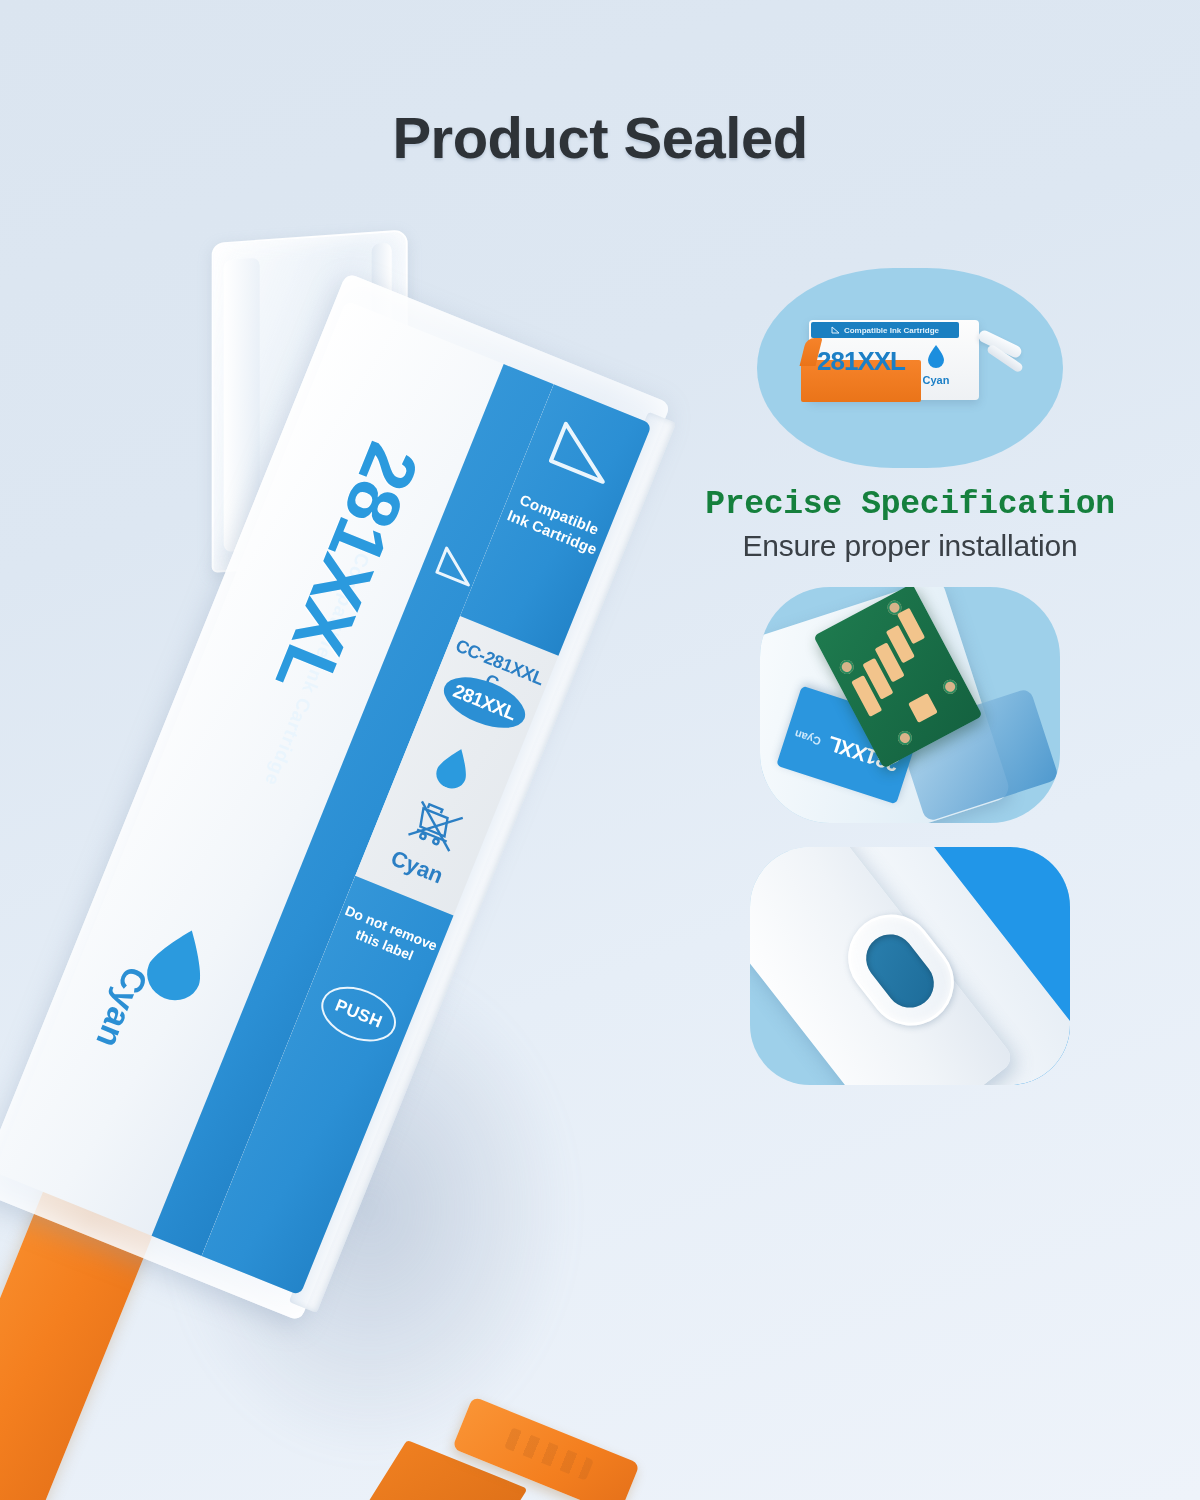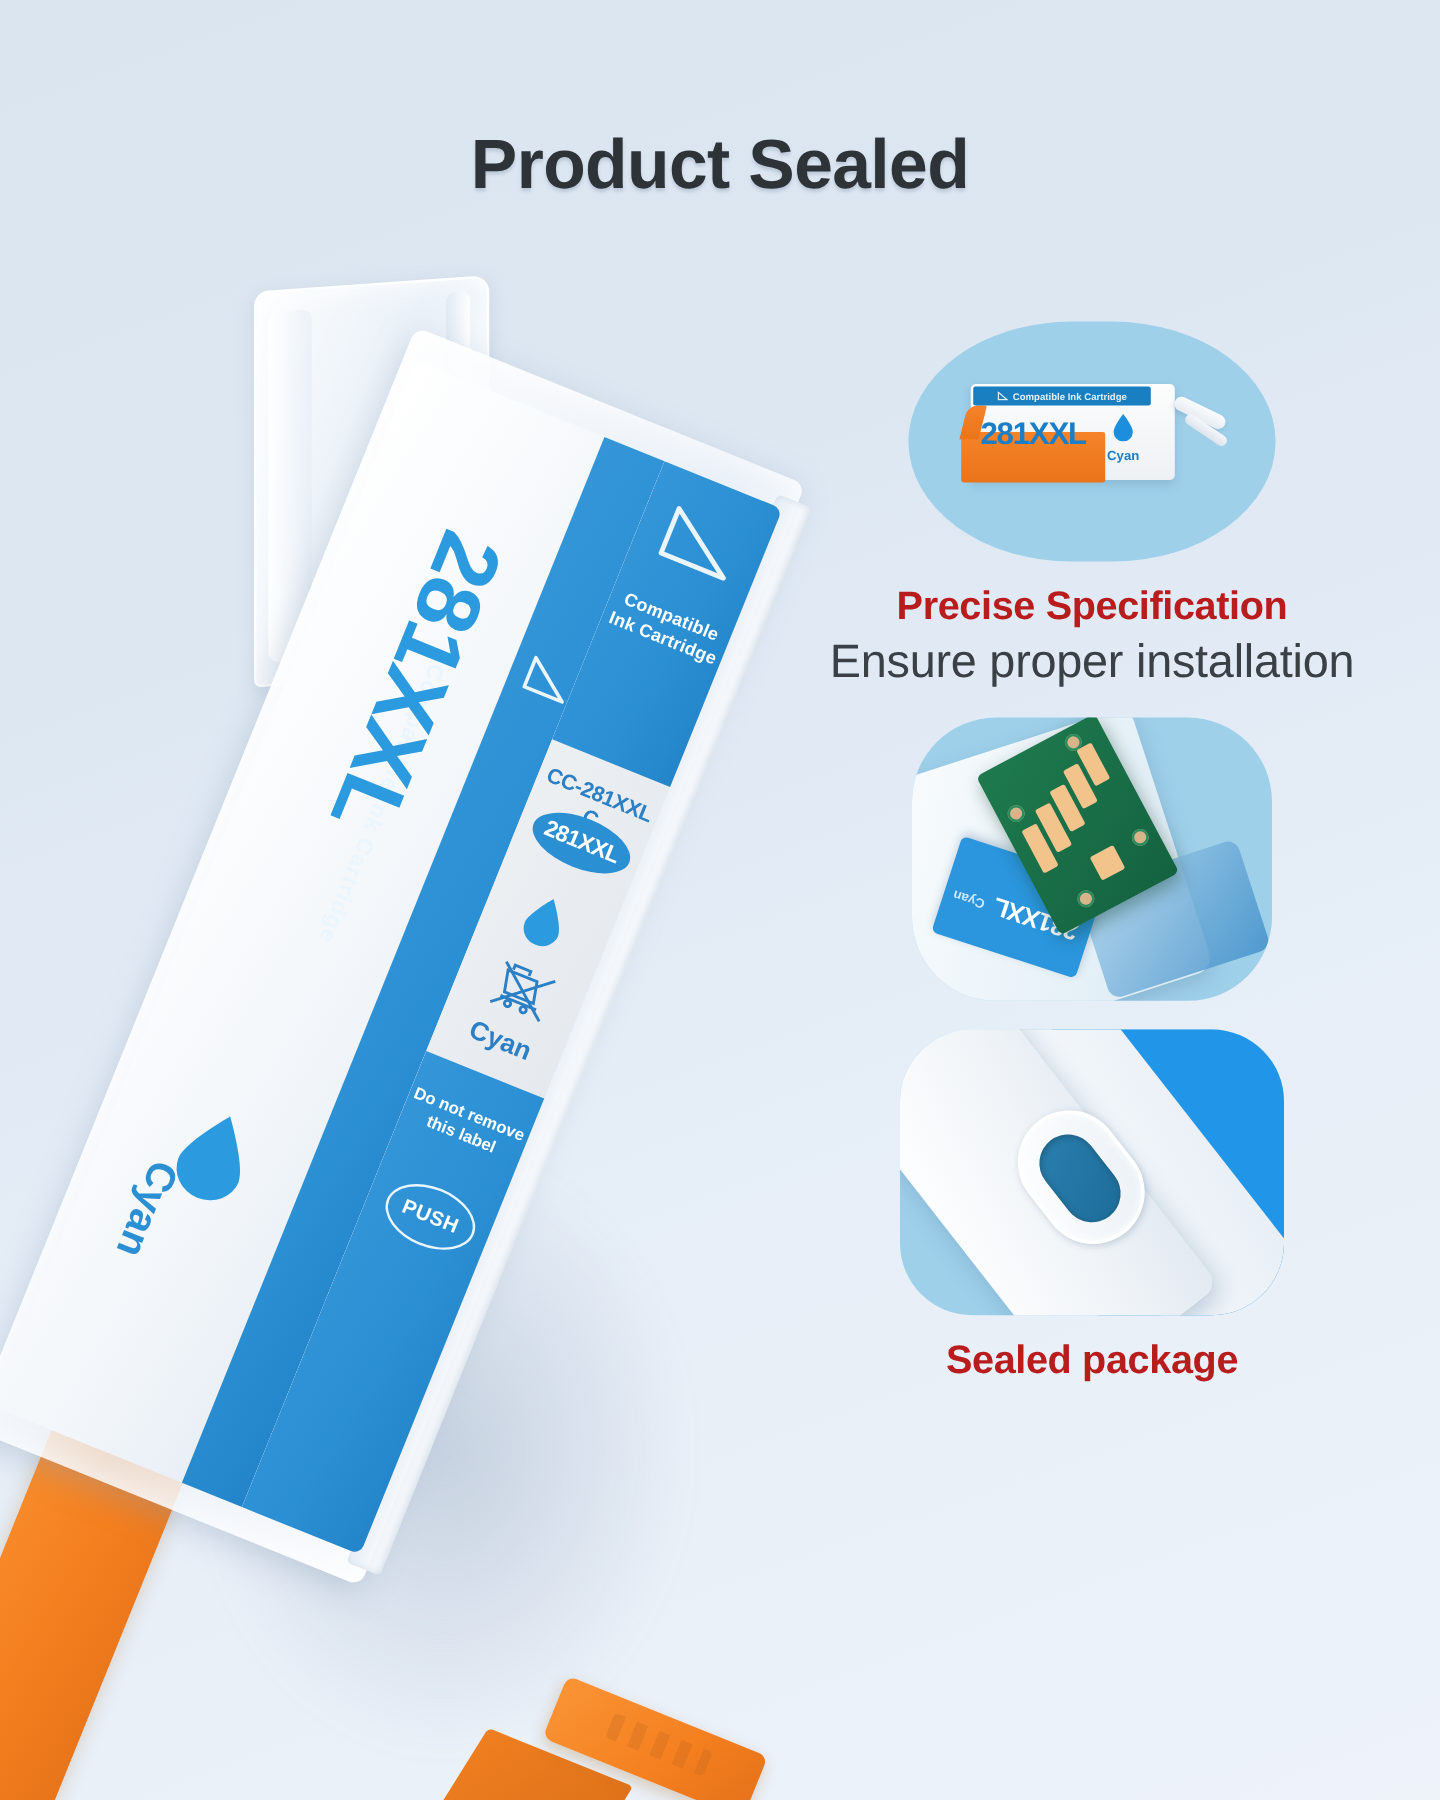--- a/index.html
+++ b/index.html
@@ -197,24 +197,25 @@
     width:306px; height:218px; margin:0 auto;
     border-radius:150px/110px;
     background:#9ed0ea;
     position:relative; overflow:hidden;
   }
   .blob.f1{ width:306px; height:200px; }
   .blob.f3{ width:320px; height:238px; border-radius:60px; }
   .blob.f2{ width:300px; height:236px; border-radius:70px; }
 
   .f-title{
-    margin-top:18px; font-size:33px; font-weight:bold; color:#b91c1c;
+    margin-top:18px; font-size:33px; font-weight:bold; color:#15803d;
     letter-spacing:-.3px;
-  }
-  .f-sub{ margin-top:6px; font-size:39px; color:#3a4046; letter-spacing:-.2px; }
+    font-family:Liberation Mono, monospace;
+  }
+  .f-sub{ margin-top:6px; font-size:30px; color:#3a4046; letter-spacing:-.2px; }
 
   
   .mini{
     position:absolute; left:52px; top:52px; width:200px; height:96px;
   }
   .mini-body{
     position:absolute; left:0; top:0; width:170px; height:80px;
     background:linear-gradient(180deg,#fdfdfd,#eef1f4);
     border-radius:4px; box-shadow:0 4px 8px rgba(80,110,140,.22);
   }
@@ -469,16 +470,15 @@
   <div class="feature">
     <div class="blob f3">
       <div class="seal-scene">
         <div class="seal-band"></div>
         <div class="seal-body2"></div>
         <div class="seal-body"></div>
         <div class="seal-ring"></div>
         <div class="seal-port"></div>
       </div>
     </div>
-    <div class="f-title">Sealed package</div>
   </div>
 
 </div>
 
 </body></html>

